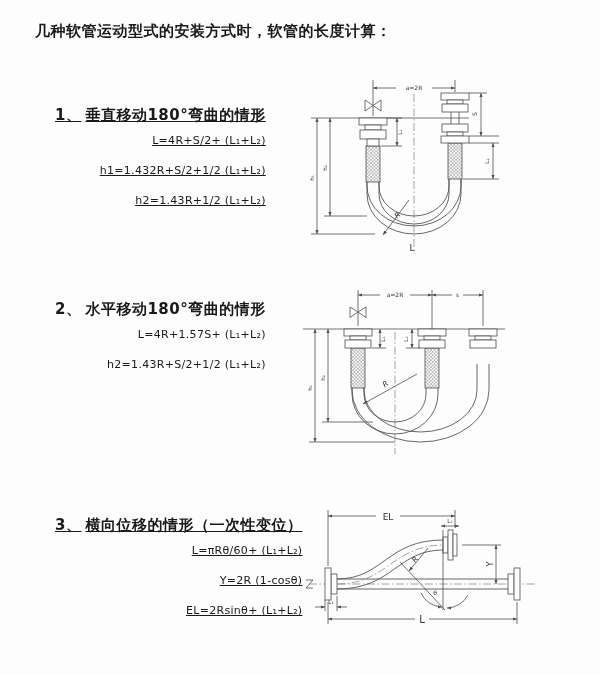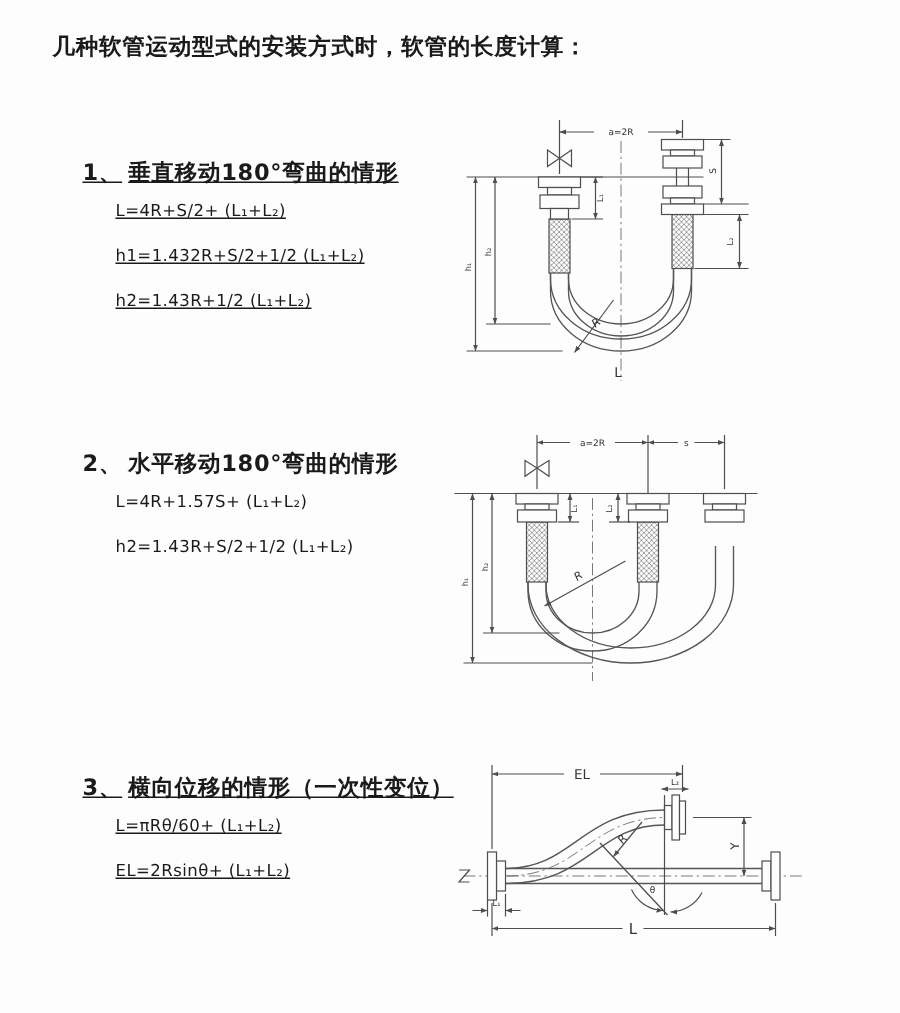--- a/index.html
+++ b/index.html
@@ -1,21 +1,21 @@
 <!DOCTYPE html>
 <html><head>
 <meta charset="utf-8">
 <style>
   html,body{margin:0;padding:0;}
   body{
     width:600px;height:675px;background:#fdfdfd;
     font-family:"DejaVu Sans","Liberation Sans",sans-serif;
     color:#1a1a1a;overflow:hidden;position:relative;
   }
-  .page{position:absolute;left:0;top:0;width:600px;height:675px;background:#fdfdfd;}
+  .page{position:absolute;left:0;top:0;width:600px;height:675px;background:#fdfdfd;text-align:right;}
   .doc-title{
     position:absolute;left:35px;top:22px;
     font-size:15px;font-weight:700;letter-spacing:.5px;white-space:nowrap;
   }
   .section{position:absolute;left:55px;}
   .sec-heading{font-size:15px;font-weight:700;letter-spacing:.5px;white-space:nowrap;}
   .sec-heading .sec-num{margin-right:4px;}
   .formula{
     margin:0 0 0 22px;padding:9px 0 8px 0;
     font-size:11px;font-weight:500;white-space:nowrap;letter-spacing:.3px;
@@ -233,20 +233,21 @@
       <line class="ln" x1="122" y1="92" x2="68" y2="122" marker-end="url(#m2)"></line>
       <text x="92" y="104" font-size="7.5" font-style="italic" text-anchor="middle" transform="rotate(-35 92 104)">R</text>
     </g>
   </svg>
 
   <div class="section" style="top:516px;text-decoration:underline;">
     <div class="sec-heading">
       <span class="sec-num">3、</span><span>横向位移的情形（一次性变位）</span>
     </div>
     <div class="formula">L=πRθ/60+ (L₁+L₂)</div>
+    <div class="formula">Y=2R (1-cosθ)</div>
     <div class="formula">EL=2Rsinθ+ (L₁+L₂)</div>
   </div>
 
   <svg class="diagram" style="left:295px;top:498px;" width="300" height="155" viewBox="0 0 300 155">
     <defs>
       <marker id="m3" viewBox="0 0 10 10" refX="9" refY="5" markerWidth="6" markerHeight="6" orient="auto-start-reverse">
         <path d="M0,1.5 L9,5 L0,8.5 z" fill="#4e4e4e"></path>
       </marker>
     </defs>
 

